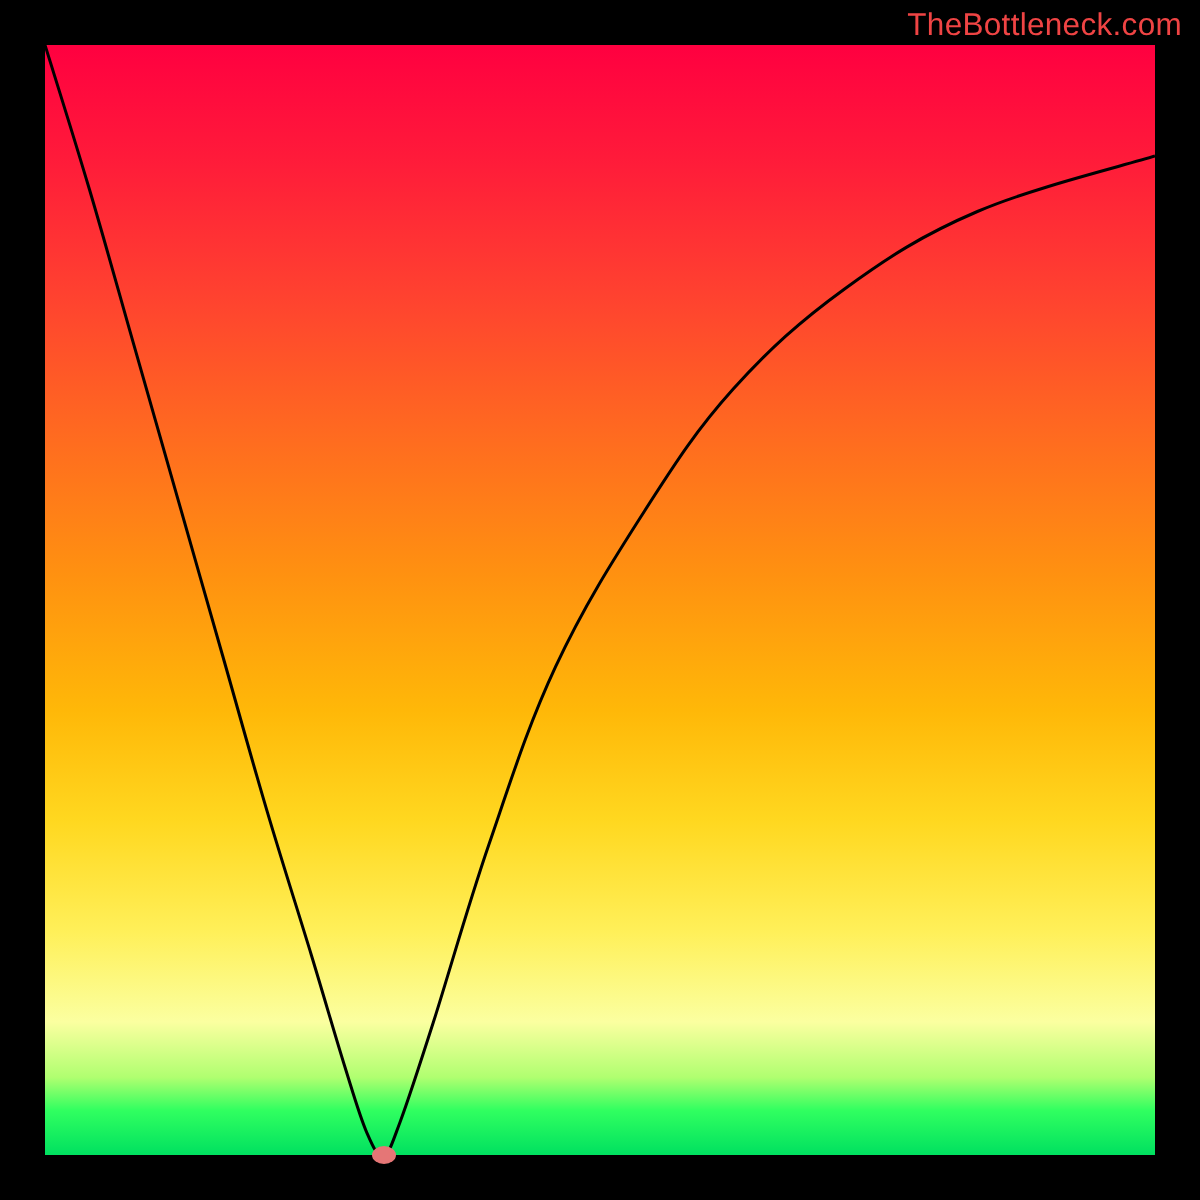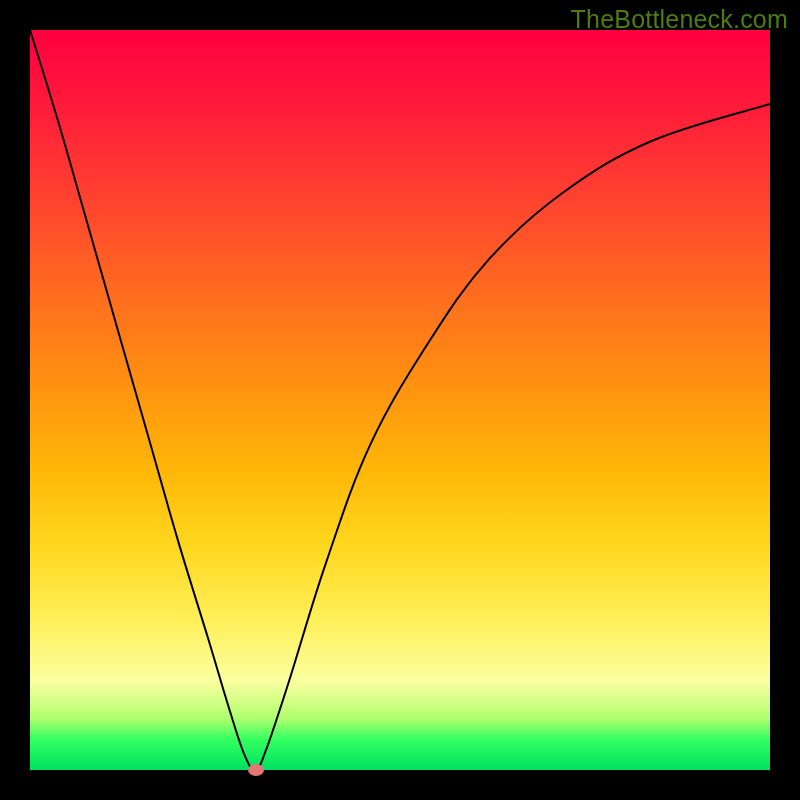--- a/index.html
+++ b/index.html
@@ -52,22 +52,22 @@
     height: 12px;
     background: #e57676;
     border-radius: 50%;
     transform: translate(-50%, -50%);
     pointer-events: none;
   }
   .watermark {
     position: absolute;
     top: 5px;
     right: 12px;
-    color: #4d7c0f;
-    font-size: 25px;
+    color: #ef4444;
+    font-size: 21px;
     font-weight: 500;
     letter-spacing: 0.2px;
   }
 </style>
 </head>
 <body>
 
 <div class="container">
 
   <div class="plot-area">

